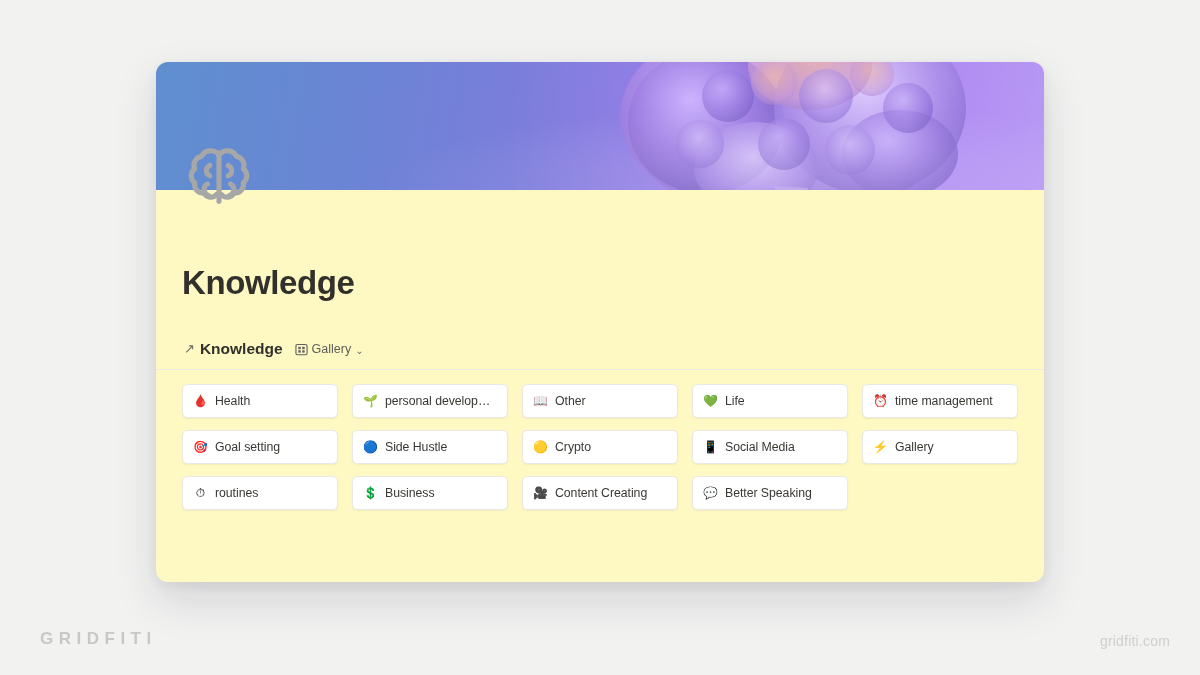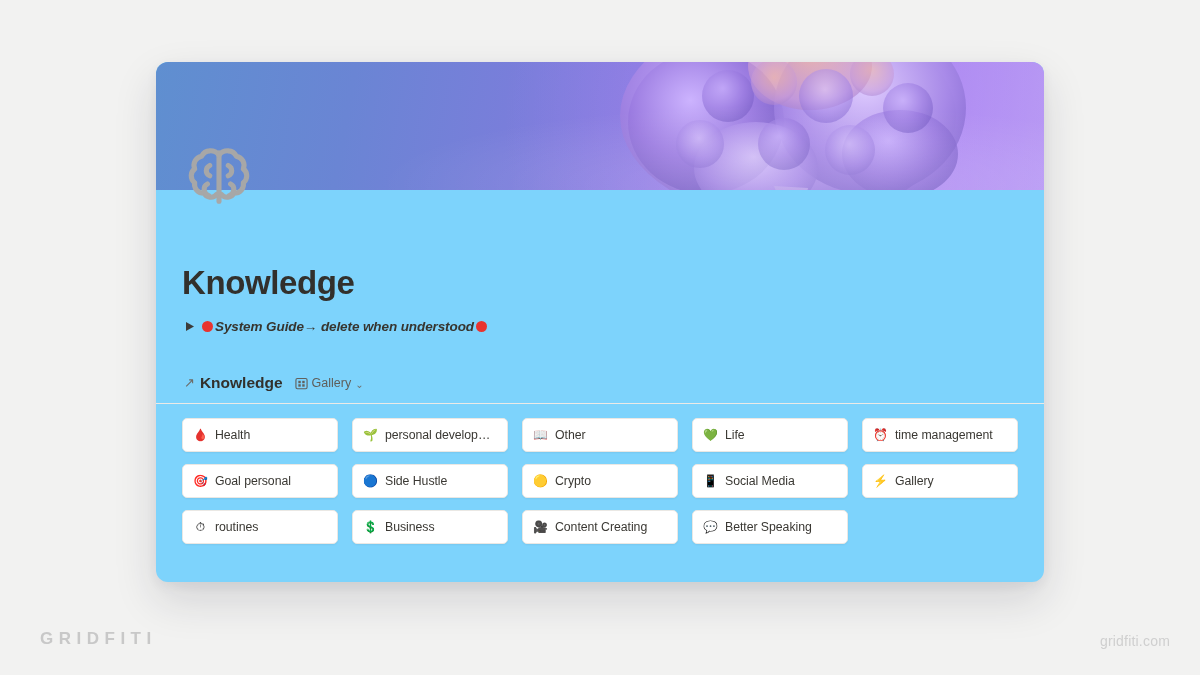--- a/index.html
+++ b/index.html
@@ -16,21 +16,21 @@
     position: relative;
   }
 
   
   .window {
     position: absolute;
     left: 156px;
     top: 62px;
     width: 888px;
     height: 520px;
-    background: #7dd3fc;
+    background: #fef9c3;
     border-radius: 12px;
     overflow: hidden;
     box-shadow: 0 18px 44px rgba(30, 30, 50, 0.14),
                 0 4px 12px rgba(30, 30, 50, 0.06);
   }
 
   
   .cover {
     position: relative;
     height: 128px;
@@ -294,32 +294,20 @@
           <path d="M22 38 c-4 2-4 8 1 10"></path>
           <path d="M42 38 c4 2 4 8-1 10"></path>
         </g>
       </svg>
     </div>
 
     <div class="page-inner">
 
       <h1 class="page-title">Knowledge</h1>
 
-      <div class="toggle-row">
-        <span class="toggle-caret">
-          <svg viewBox="0 0 10 11" aria-hidden="true">
-              <path d="M1 1 L9 5.5 L1 10 Z" fill="currentColor"></path>
-            </svg>
-        </span>
-        <span class="toggle-text">
-          <i class="red-dot"></i>
-          <span>System Guide→ delete when understood</span>
-          <i class="red-dot"></i>
-        </span>
-      </div>
 
       <div class="db-header">
         <div class="db-title">
           <span class="link-arrow">↗</span>
           <span>Knowledge</span>
         </div>
         <div class="db-view">
           <span class="gallery-glyph">
             <svg viewBox="0 0 14 14" aria-hidden="true">
               <rect x="1" y="1.6" width="12" height="11" rx="1.6" fill="none" stroke="currentColor" stroke-width="1.2"></rect>
@@ -352,21 +340,21 @@
           <div class="card">
             <span class="card-icon">💚</span>
             <span class="card-label">Life</span>
           </div>
           <div class="card">
             <span class="card-icon">⏰</span>
             <span class="card-label">time management</span>
           </div>
           <div class="card">
             <span class="card-icon">🎯</span>
-            <span class="card-label">Goal personal</span>
+            <span class="card-label">Goal setting</span>
           </div>
           <div class="card">
             <span class="card-icon">🔵</span>
             <span class="card-label">Side Hustle</span>
           </div>
           <div class="card">
             <span class="card-icon">🟡</span>
             <span class="card-label">Crypto</span>
           </div>
           <div class="card">

